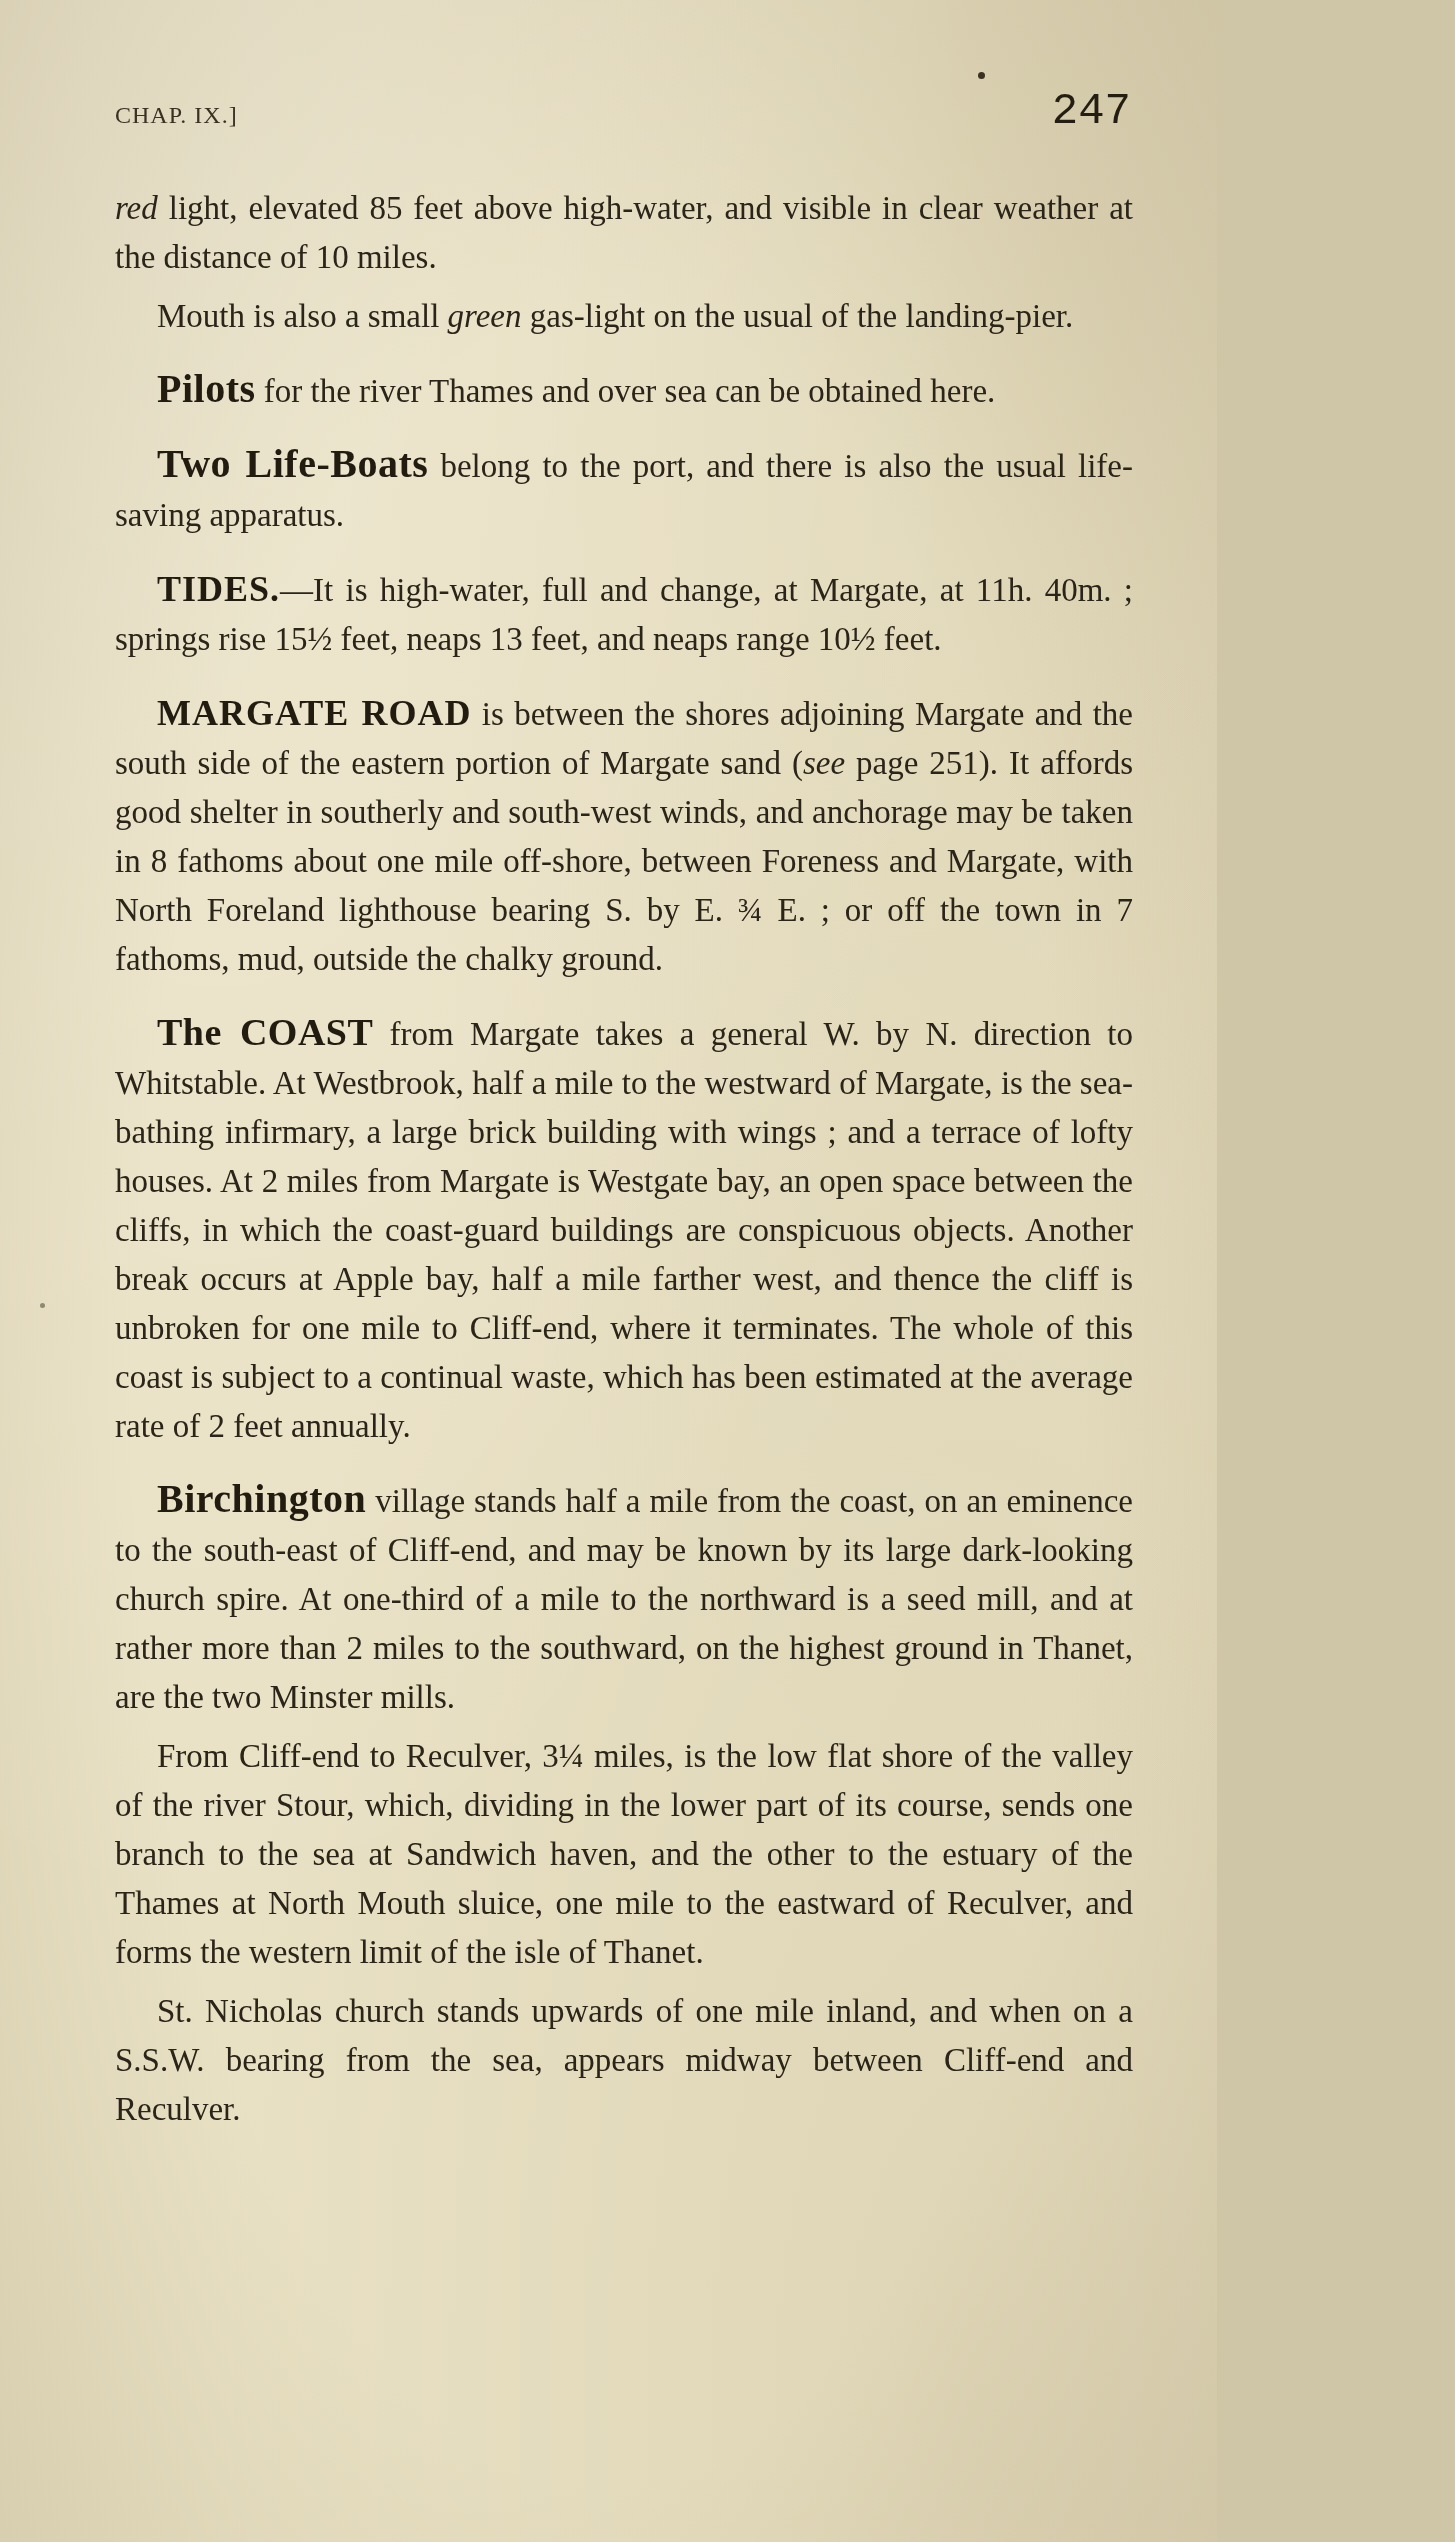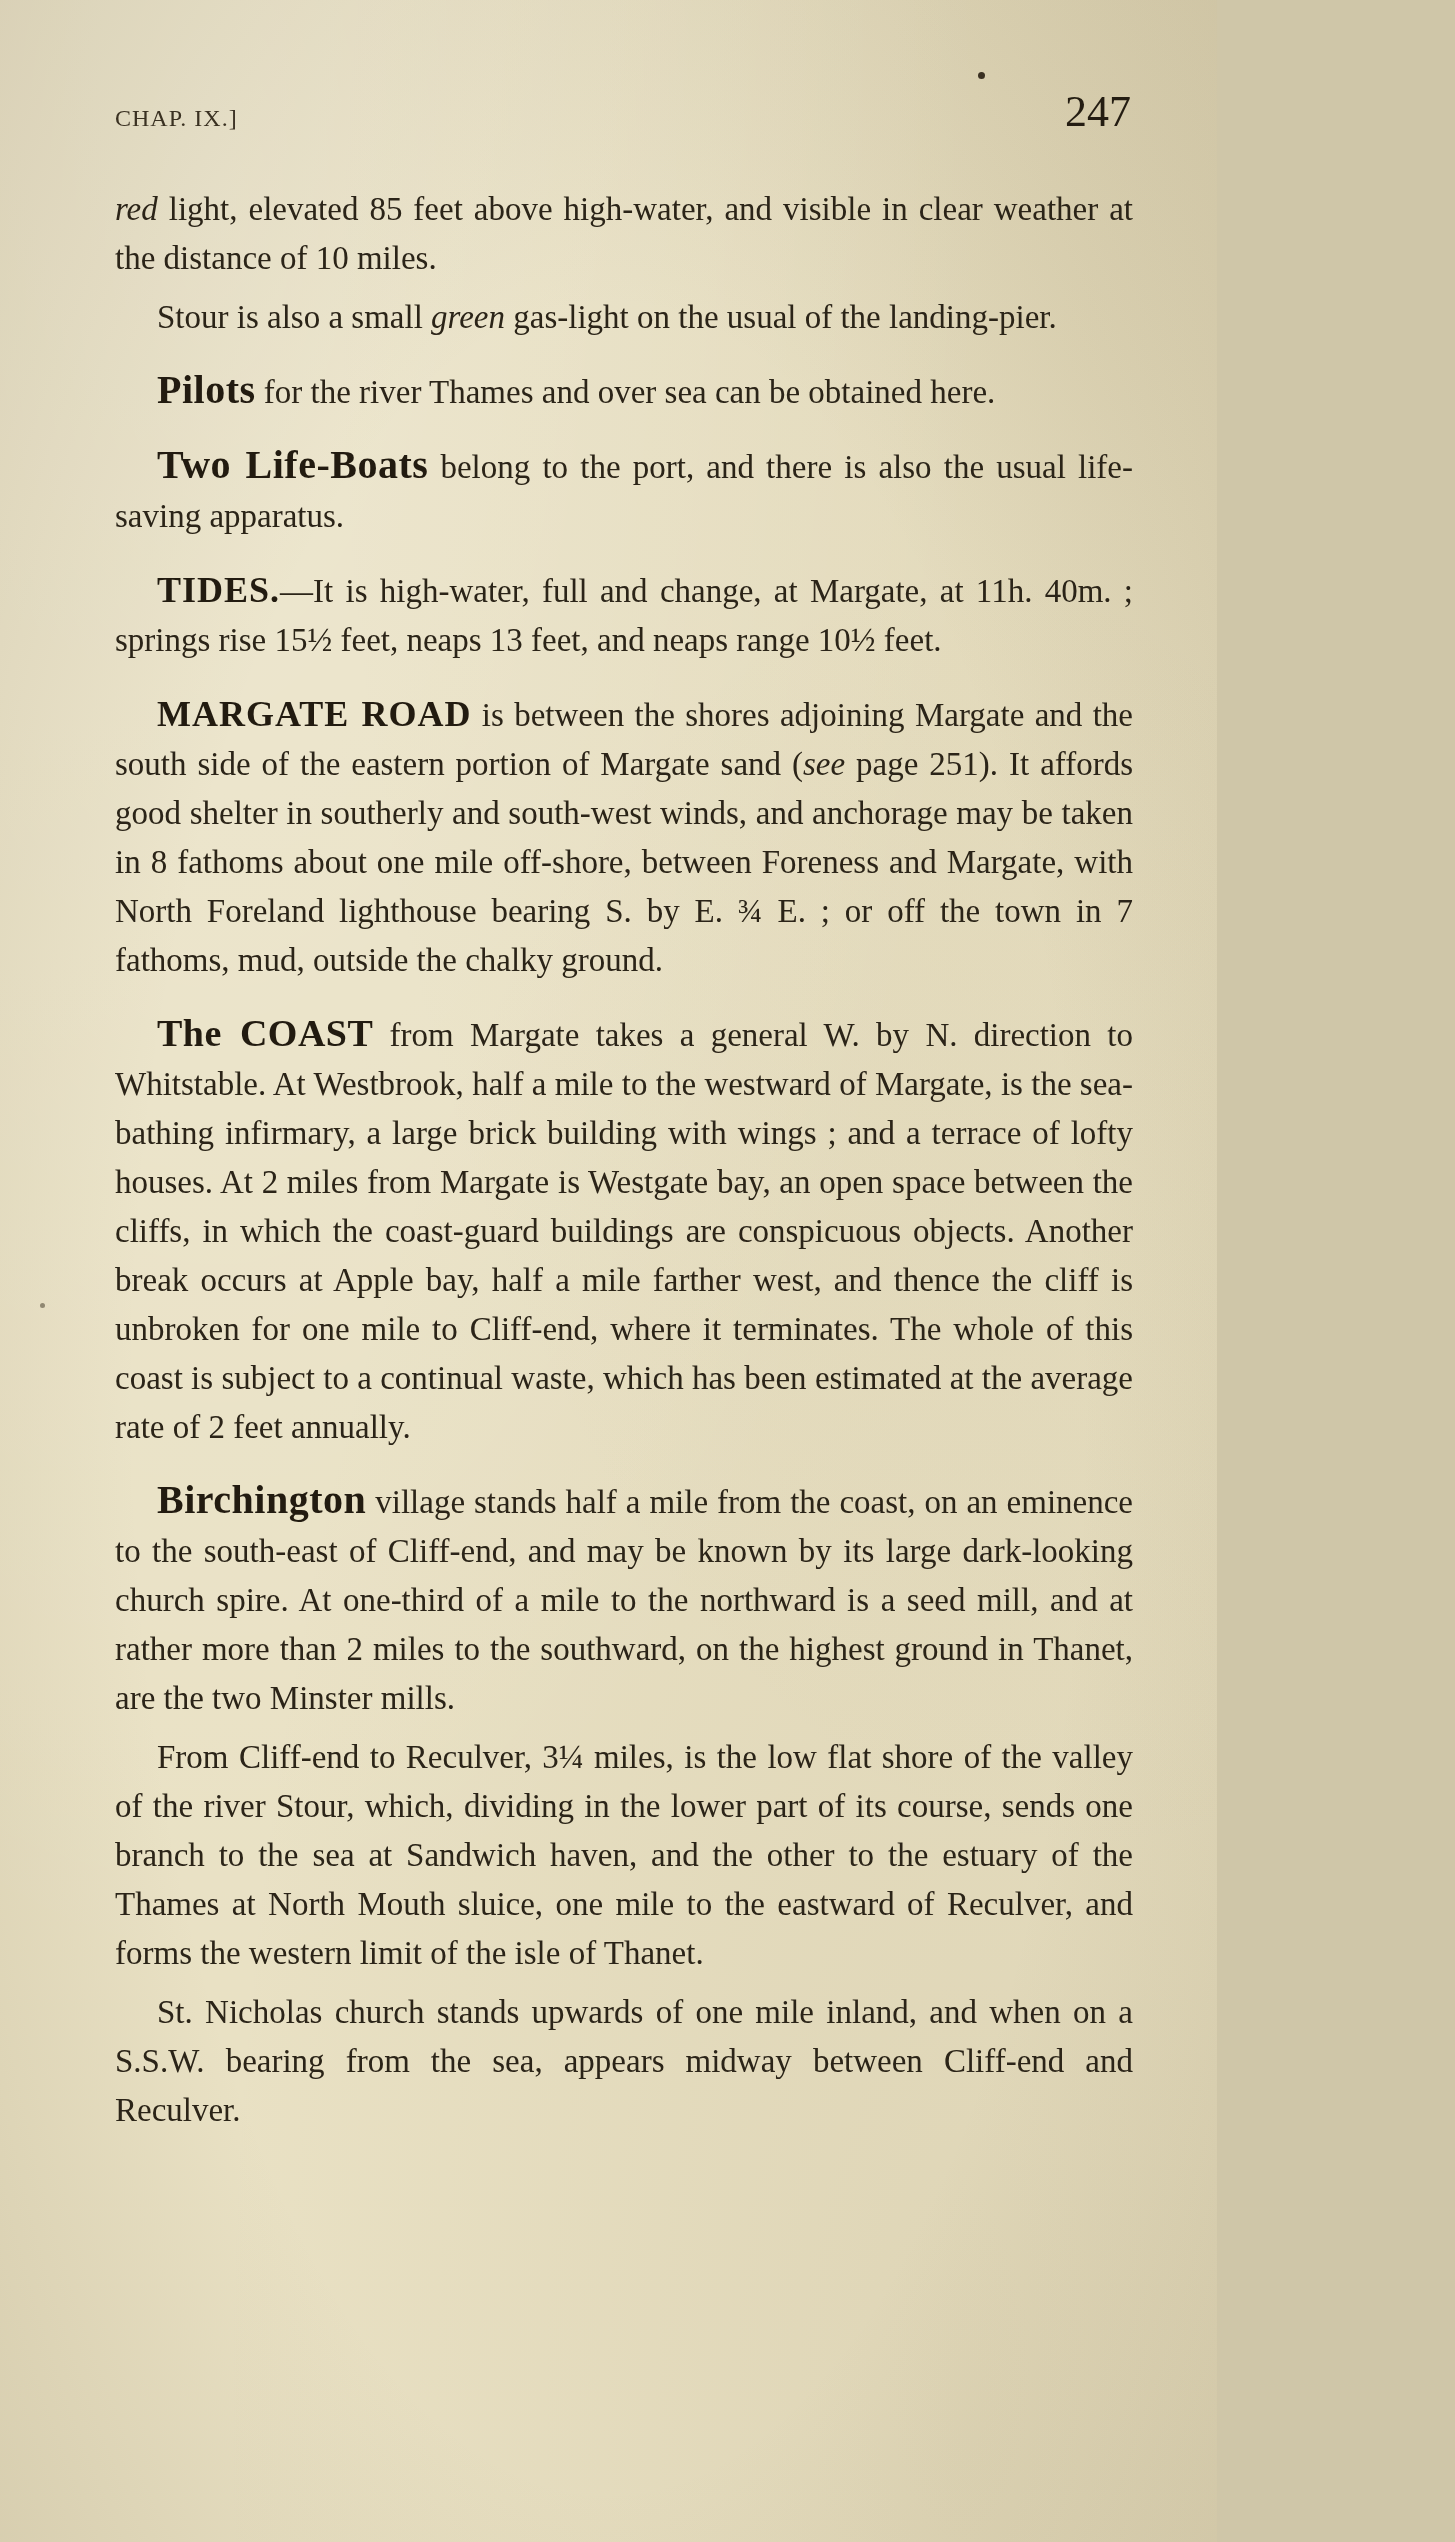--- a/index.html
+++ b/index.html
@@ -39,20 +39,21 @@
     bottom:0;
     font-size:34px;
     letter-spacing:4px;
     font-weight:bold;
     color:#2b2317;
     white-space:nowrap;
   }
   .pagenum {
     font-size:44px;
     color:#241d12;
+    font-family:Liberation Mono, monospace;
   }
   .page-body {
     padding:40px 84px 0 115px;
     font-size:33px;
     line-height:49px;
     text-align:justify;
     color:#2b2418;
   }
   .para { margin-top:10px; text-indent:42px; }
   .para.flush { margin-top:8px; text-indent:0; }
@@ -97,21 +98,21 @@
 
   <div class="header">
     <span class="chap">CHAP. IX.]</span>
     <span class="pagenum">247</span>
   </div>
 
   <div class="page-body">
 
     <p class="para flush"><i>red</i><span> light, elevated 85 feet above high-water, and visible in clear weather at the distance of 10 miles.</span></p>
 
-    <p class="para"><span>Stour is also a small </span><i>green</i><span> gas-light on the usual of the landing-pier.</span></p>
+    <p class="para"><span>Mouth is also a small </span><i>green</i><span> gas-light on the usual of the landing-pier.</span></p>
 
     <p class="para headed"><span class="lead-antique">Pilots</span><span> for the river Thames and over sea can be obtained here.</span></p>
 
     <p class="para headed"><span class="lead-antique">Two Life-Boats</span><span> belong to the port, and there is also the usual life-saving apparatus.</span></p>
 
     <p class="para headed"><span class="lead-caps">TIDES.</span><span>—It is high-water, full and change, at Margate, at 11h. 40m. ; springs rise 15½ feet, neaps 13 feet, and neaps range 10½ feet.</span></p>
 
     <p class="para headed"><span class="lead-caps">MARGATE ROAD</span><span> is between the shores adjoining Margate and the south side of the eastern portion of Margate sand (</span><i>see</i><span> page 251).  It affords good shelter in southerly and south-west winds, and anchorage may be taken in 8 fathoms about one mile off-shore, between Foreness and Margate, with North Foreland lighthouse bearing S. by E. ¾ E. ; or off the town in 7 fathoms, mud, outside the chalky ground.</span></p>
 
     <p class="para headed"><span class="lead-mixed">The COAST</span><span> from Margate takes a general W. by N. direction to Whitstable.  At Westbrook, half a mile to the westward of Margate, is the sea-bathing infirmary, a large brick building with wings ; and a terrace of lofty houses.  At 2 miles from Margate is Westgate bay, an open space between the cliffs, in which the coast-guard buildings are conspicuous objects.  Another break occurs at Apple bay, half a mile farther west, and thence the cliff is unbroken for one mile to Cliff-end, where it terminates.  The whole of this coast is subject to a continual waste, which has been estimated at the average rate of 2 feet annually.</span></p>

